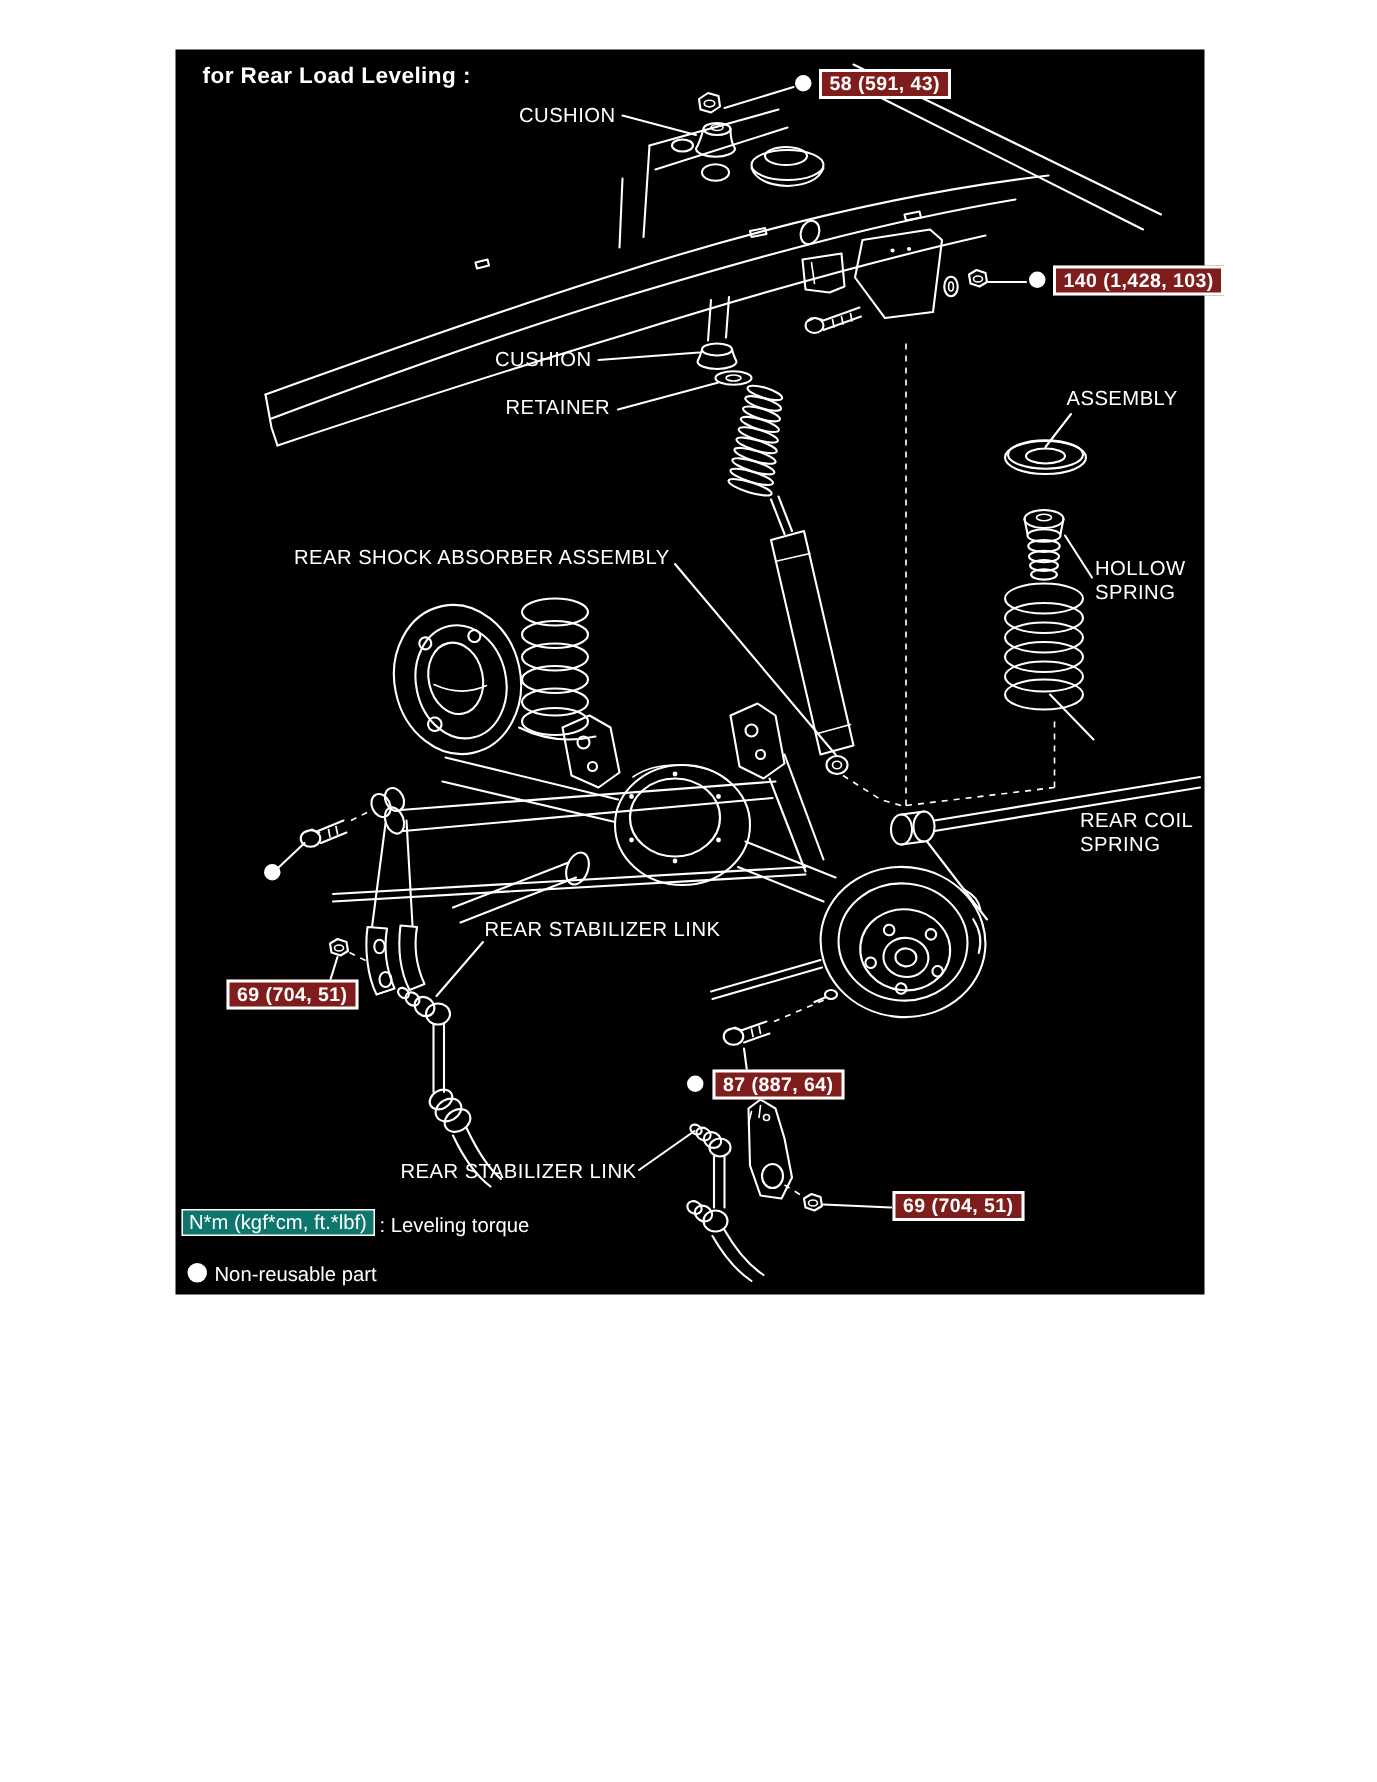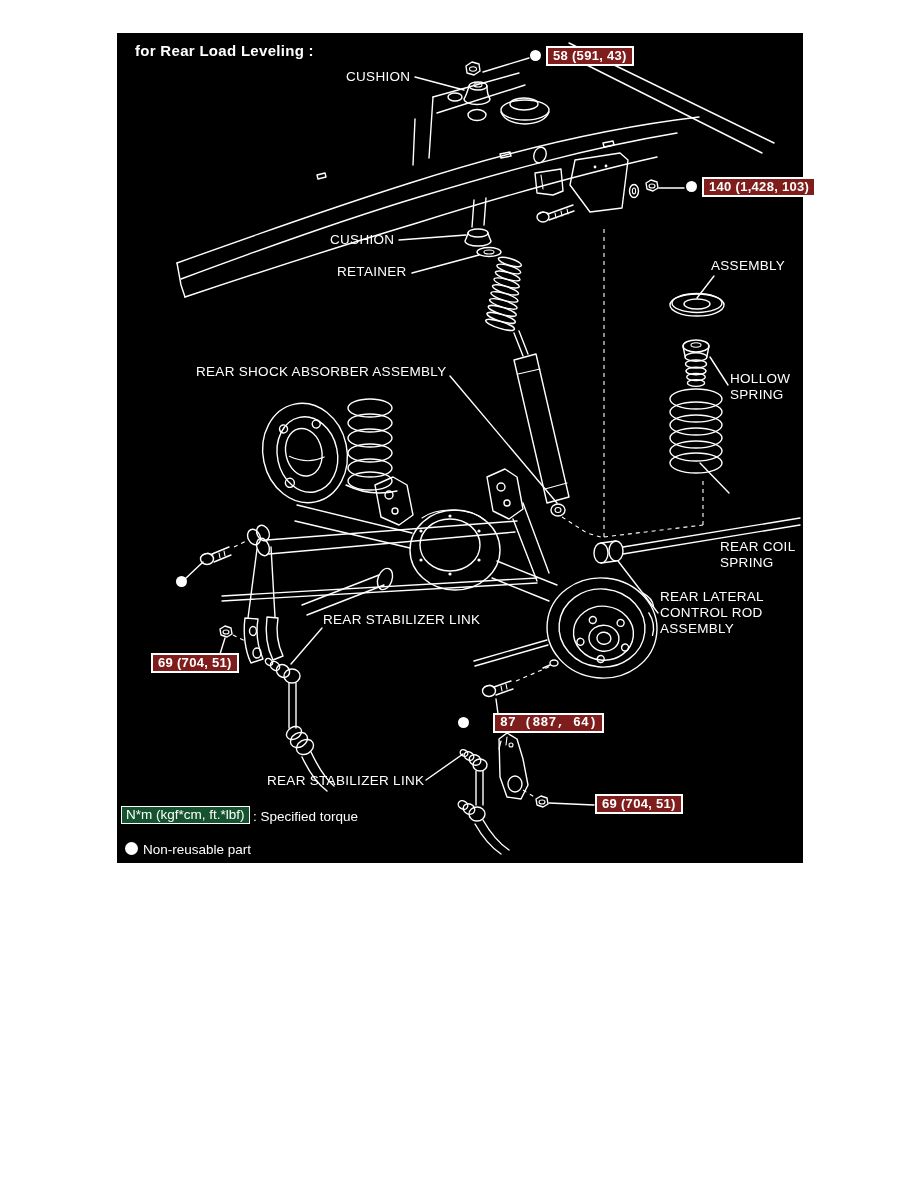--- a/index.html
+++ b/index.html
@@ -8,21 +8,21 @@
   .panel{position:absolute;left:117px;top:33px;width:686px;height:830px;background:#000;}
   .panel svg{position:absolute;left:0;top:0;}
   .lbl{position:absolute;color:#fff;font-size:13.5px;line-height:16px;letter-spacing:.3px;
        white-space:pre-line;}
   .caption{position:absolute;left:18px;top:9px;color:#fff;font-size:15px;font-weight:bold;
        letter-spacing:.3px;}
   .tbox{position:absolute;color:#fff;background:#7f1d1d;border:2px solid #fff;
         font-size:13px;font-weight:bold;letter-spacing:.3px;padding:0px 5px 1px 5px;
         white-space:nowrap;}
   .dot{position:absolute;width:11px;height:11px;border-radius:50%;background:#fff;}
-  .legend-box{position:absolute;color:#fff;background:#14532d;border:1.5px solid #fff;
+  .legend-box{position:absolute;color:#fff;background:#0f766e;border:1.5px solid #fff;
         font-size:13.5px;padding:0 4px 1px 4px;white-space:nowrap;}
   .legend-txt{position:absolute;color:#fff;font-size:13.5px;white-space:nowrap;}
   .legend-dot{position:absolute;width:13px;height:13px;border-radius:50%;background:#fff;}
   
   svg .s{stroke:#fff;fill:none;stroke-width:1.4;stroke-linecap:round;stroke-linejoin:round;}
   svg .t{stroke:#fff;fill:none;stroke-width:1.1;stroke-linecap:round;}
   svg .d{stroke:#fff;fill:none;stroke-width:1.1;stroke-dasharray:4 4;}
   svg .f{fill:#fff;stroke:none;}
 </style>
 </head>
@@ -309,39 +309,36 @@
 
     <div class="lbl" style="left:229px;top:36px;">CUSHION</div>
     <div class="lbl" style="left:213px;top:199px;">CUSHION</div>
     <div class="lbl" style="left:220px;top:231px;">RETAINER</div>
     <div class="lbl" style="left:594px;top:225px;">ASSEMBLY</div>
     <div class="lbl" style="left:79px;top:331px;">REAR SHOCK ABSORBER ASSEMBLY</div>
     <div class="lbl" style="left:613px;top:338px;">HOLLOW
 SPRING</div>
     <div class="lbl" style="left:603px;top:458px;margin-top:48px;">REAR COIL
 SPRING</div>
-    <div class="lbl" style="left:543px;top:556px;">REAR LATERAL
-CONTROL ROD
-ASSEMBLY</div>
     <div class="lbl" style="left:206px;top:579px;">REAR STABILIZER LINK</div>
     <div class="lbl" style="left:150px;top:740px;">REAR STABILIZER LINK</div>
 
     <div class="dot" style="left:413px;top:17px;"></div>
     <div class="tbox" style="left:429px;top:13px;">58 (591, 43)</div>
 
     <div class="dot" style="left:569px;top:148px;"></div>
     <div class="tbox" style="left:585px;top:144px;">140 (1,428, 103)</div>
 
     <div class="tbox" style="left:34px;top:620px;">69 (704, 51)</div>
 
     <div class="dot" style="left:341px;top:684px;"></div>
-    <div class="tbox" style="left:376px;top:680px;font-family:Liberation Mono, monospace;">87 (887, 64)</div>
+    <div class="tbox" style="left:358px;top:680px;">87 (887, 64)</div>
 
     <div class="tbox" style="left:478px;top:761px;">69 (704, 51)</div>
 
     <div class="dot" style="left:59px;top:543px;"></div>
 
     <div class="legend-box" style="left:4px;top:773px;">N*m (kgf*cm, ft.*lbf)</div>
-    <div class="legend-txt" style="left:136px;top:776px;">: Specified torque</div>
+    <div class="legend-txt" style="left:136px;top:776px;">: Leveling torque</div>
     <div class="legend-dot" style="left:8px;top:809px;"></div>
     <div class="legend-txt" style="left:26px;top:809px;">Non-reusable part</div>
   </div>
 </div>
 
 </body></html>

